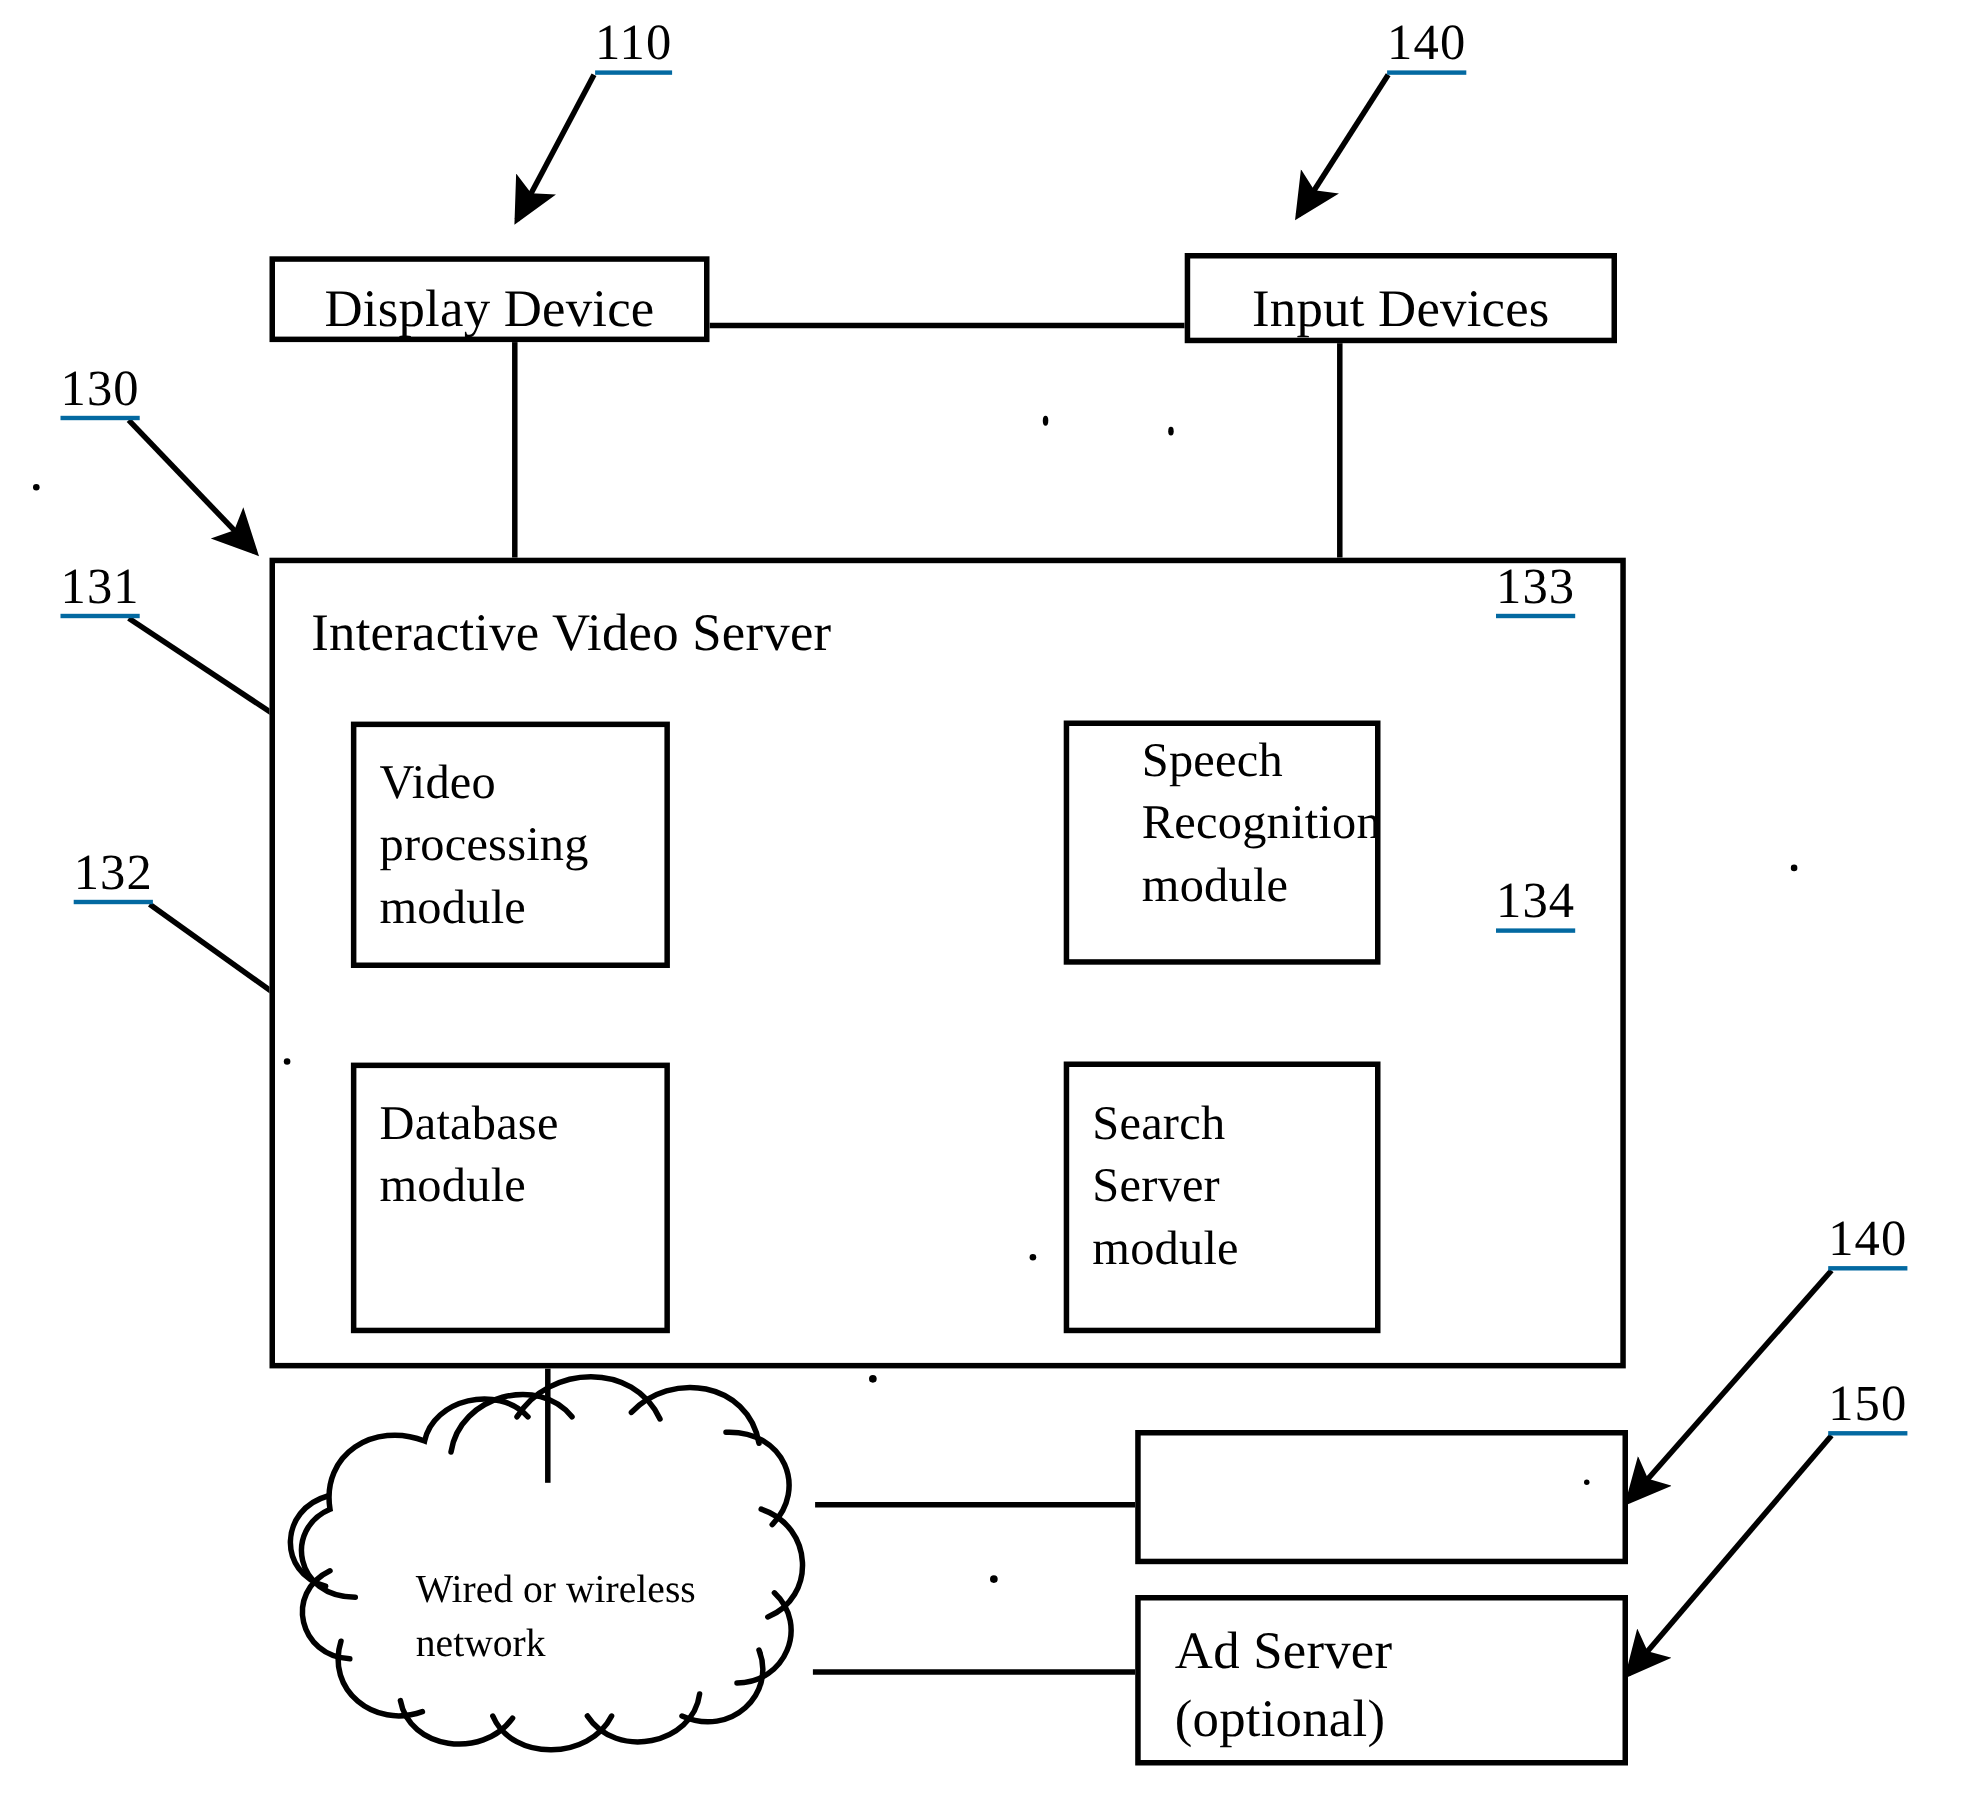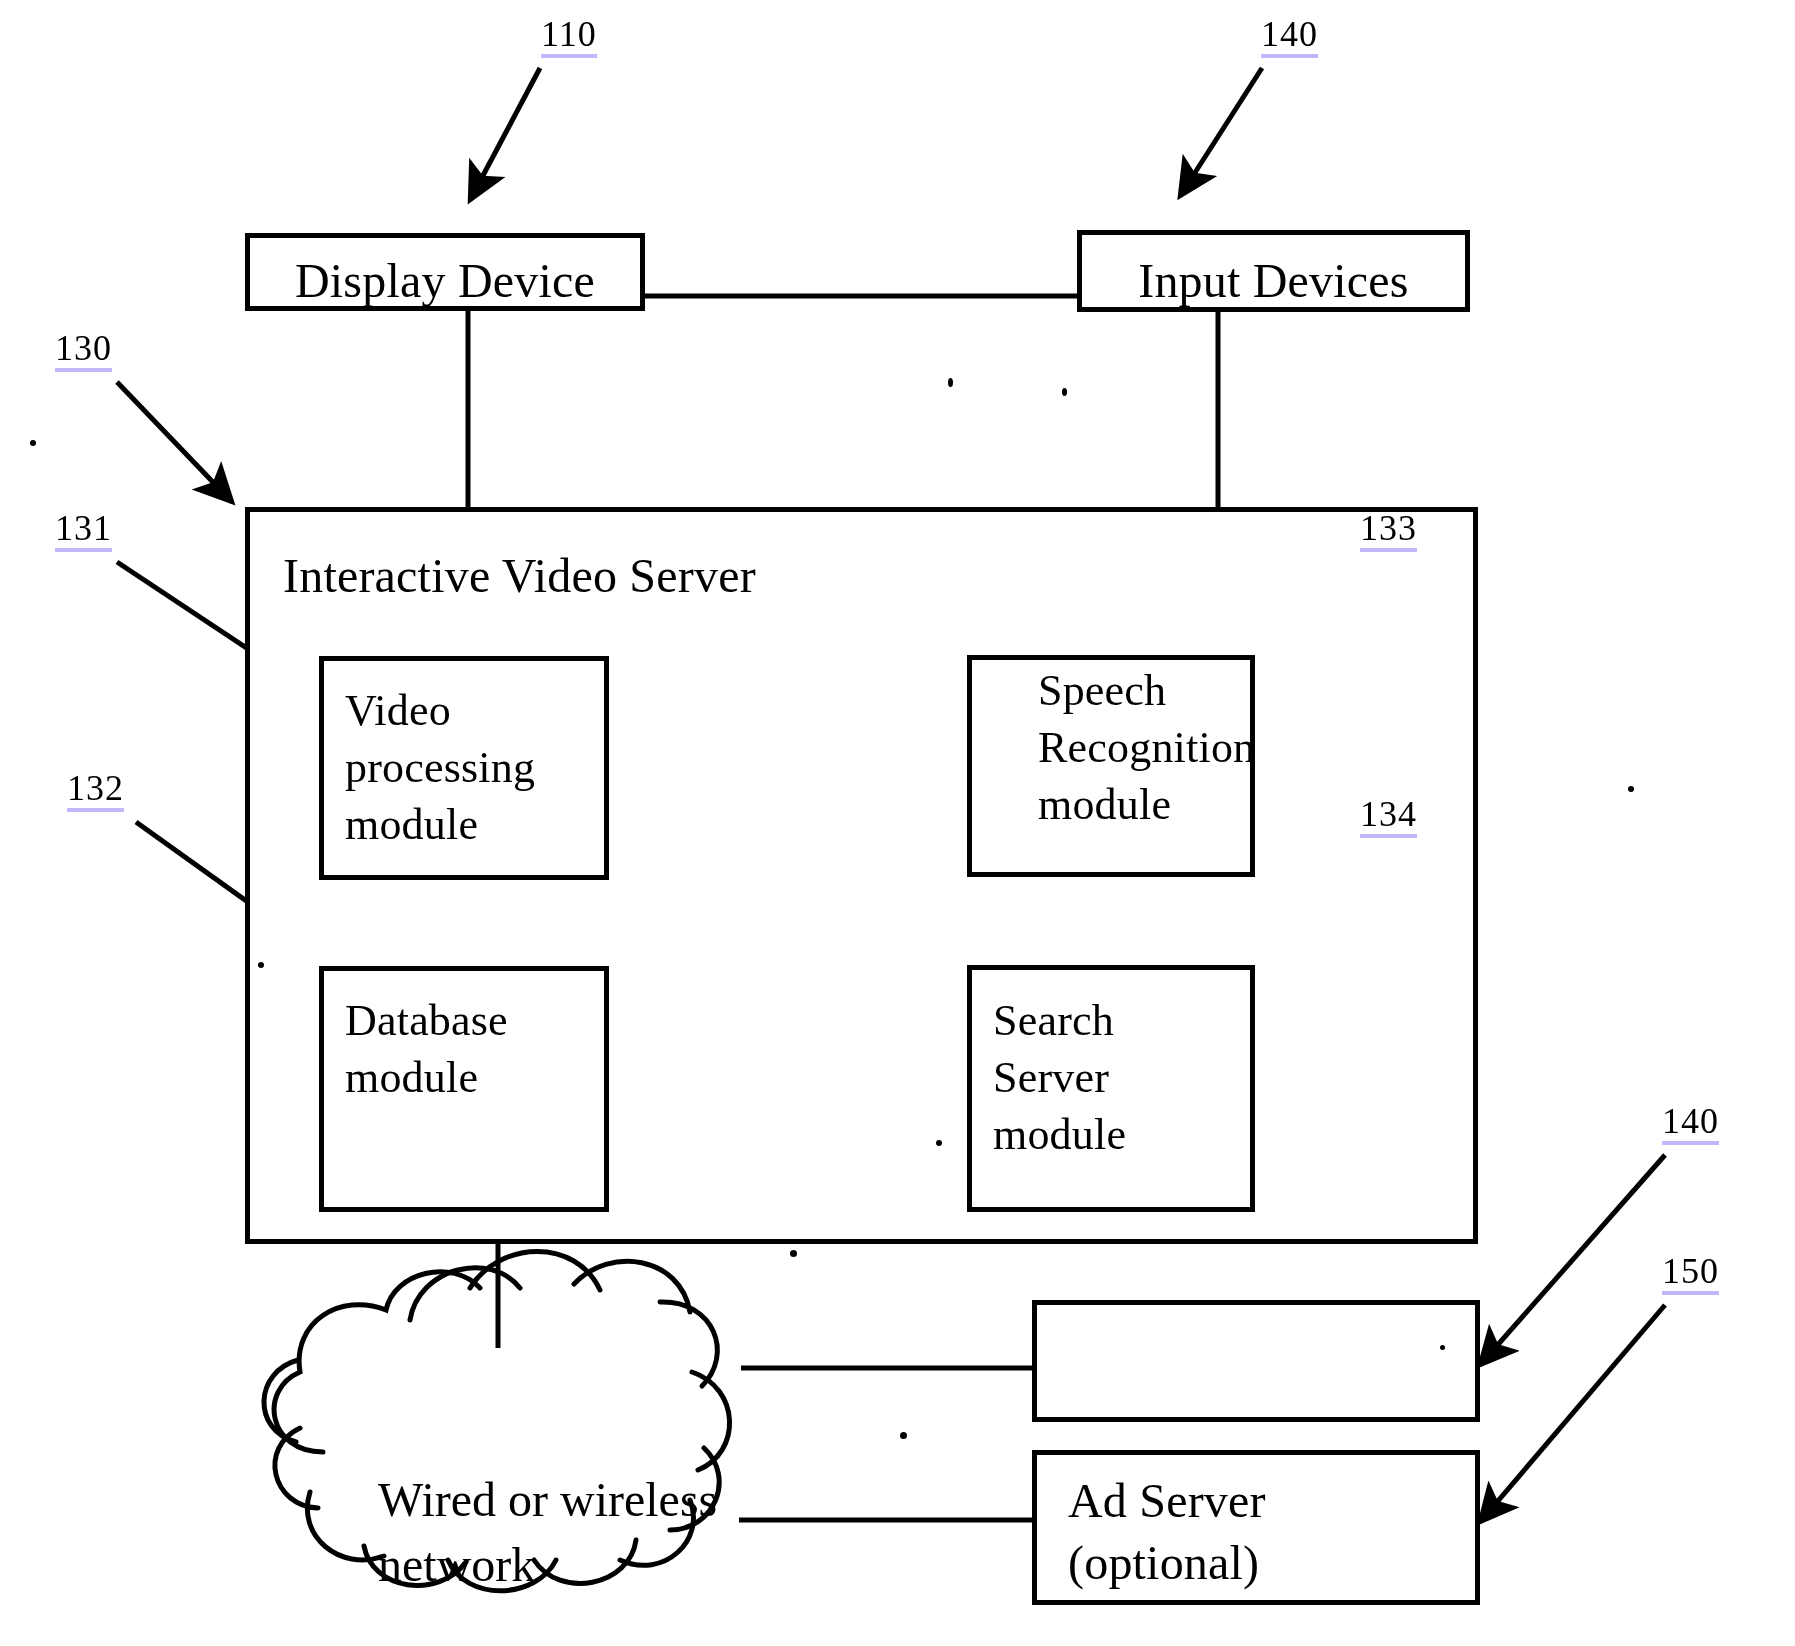--- a/index.html
+++ b/index.html
@@ -31,35 +31,34 @@
     box-sizing: border-box;
   }
   .box-label {
     position: absolute;
     white-space: pre-line;
     line-height: 1.30;
     letter-spacing: 0.2px;
   }
   .ref {
     position: absolute;
-    font-size: 36px;
+    font-size: 46px;
     line-height: 1;
-    border-bottom: 4px solid #c4b5fd;
+    border-bottom: 4px solid #0369a1;
     padding-bottom: 2px;
     letter-spacing: 1px;
   }
   .t-center {
     text-align: center;
   }
   .cloud-text {
     position: absolute;
-    font-size: 48px;
+    font-size: 36px;
     line-height: 1.35;
     white-space: pre-line;
-    margin-top: 48px;
   }
   .speck {
     position: absolute;
     background: #000;
     border-radius: 50%;
   }
 </style>
 </head>
 <body>
 

